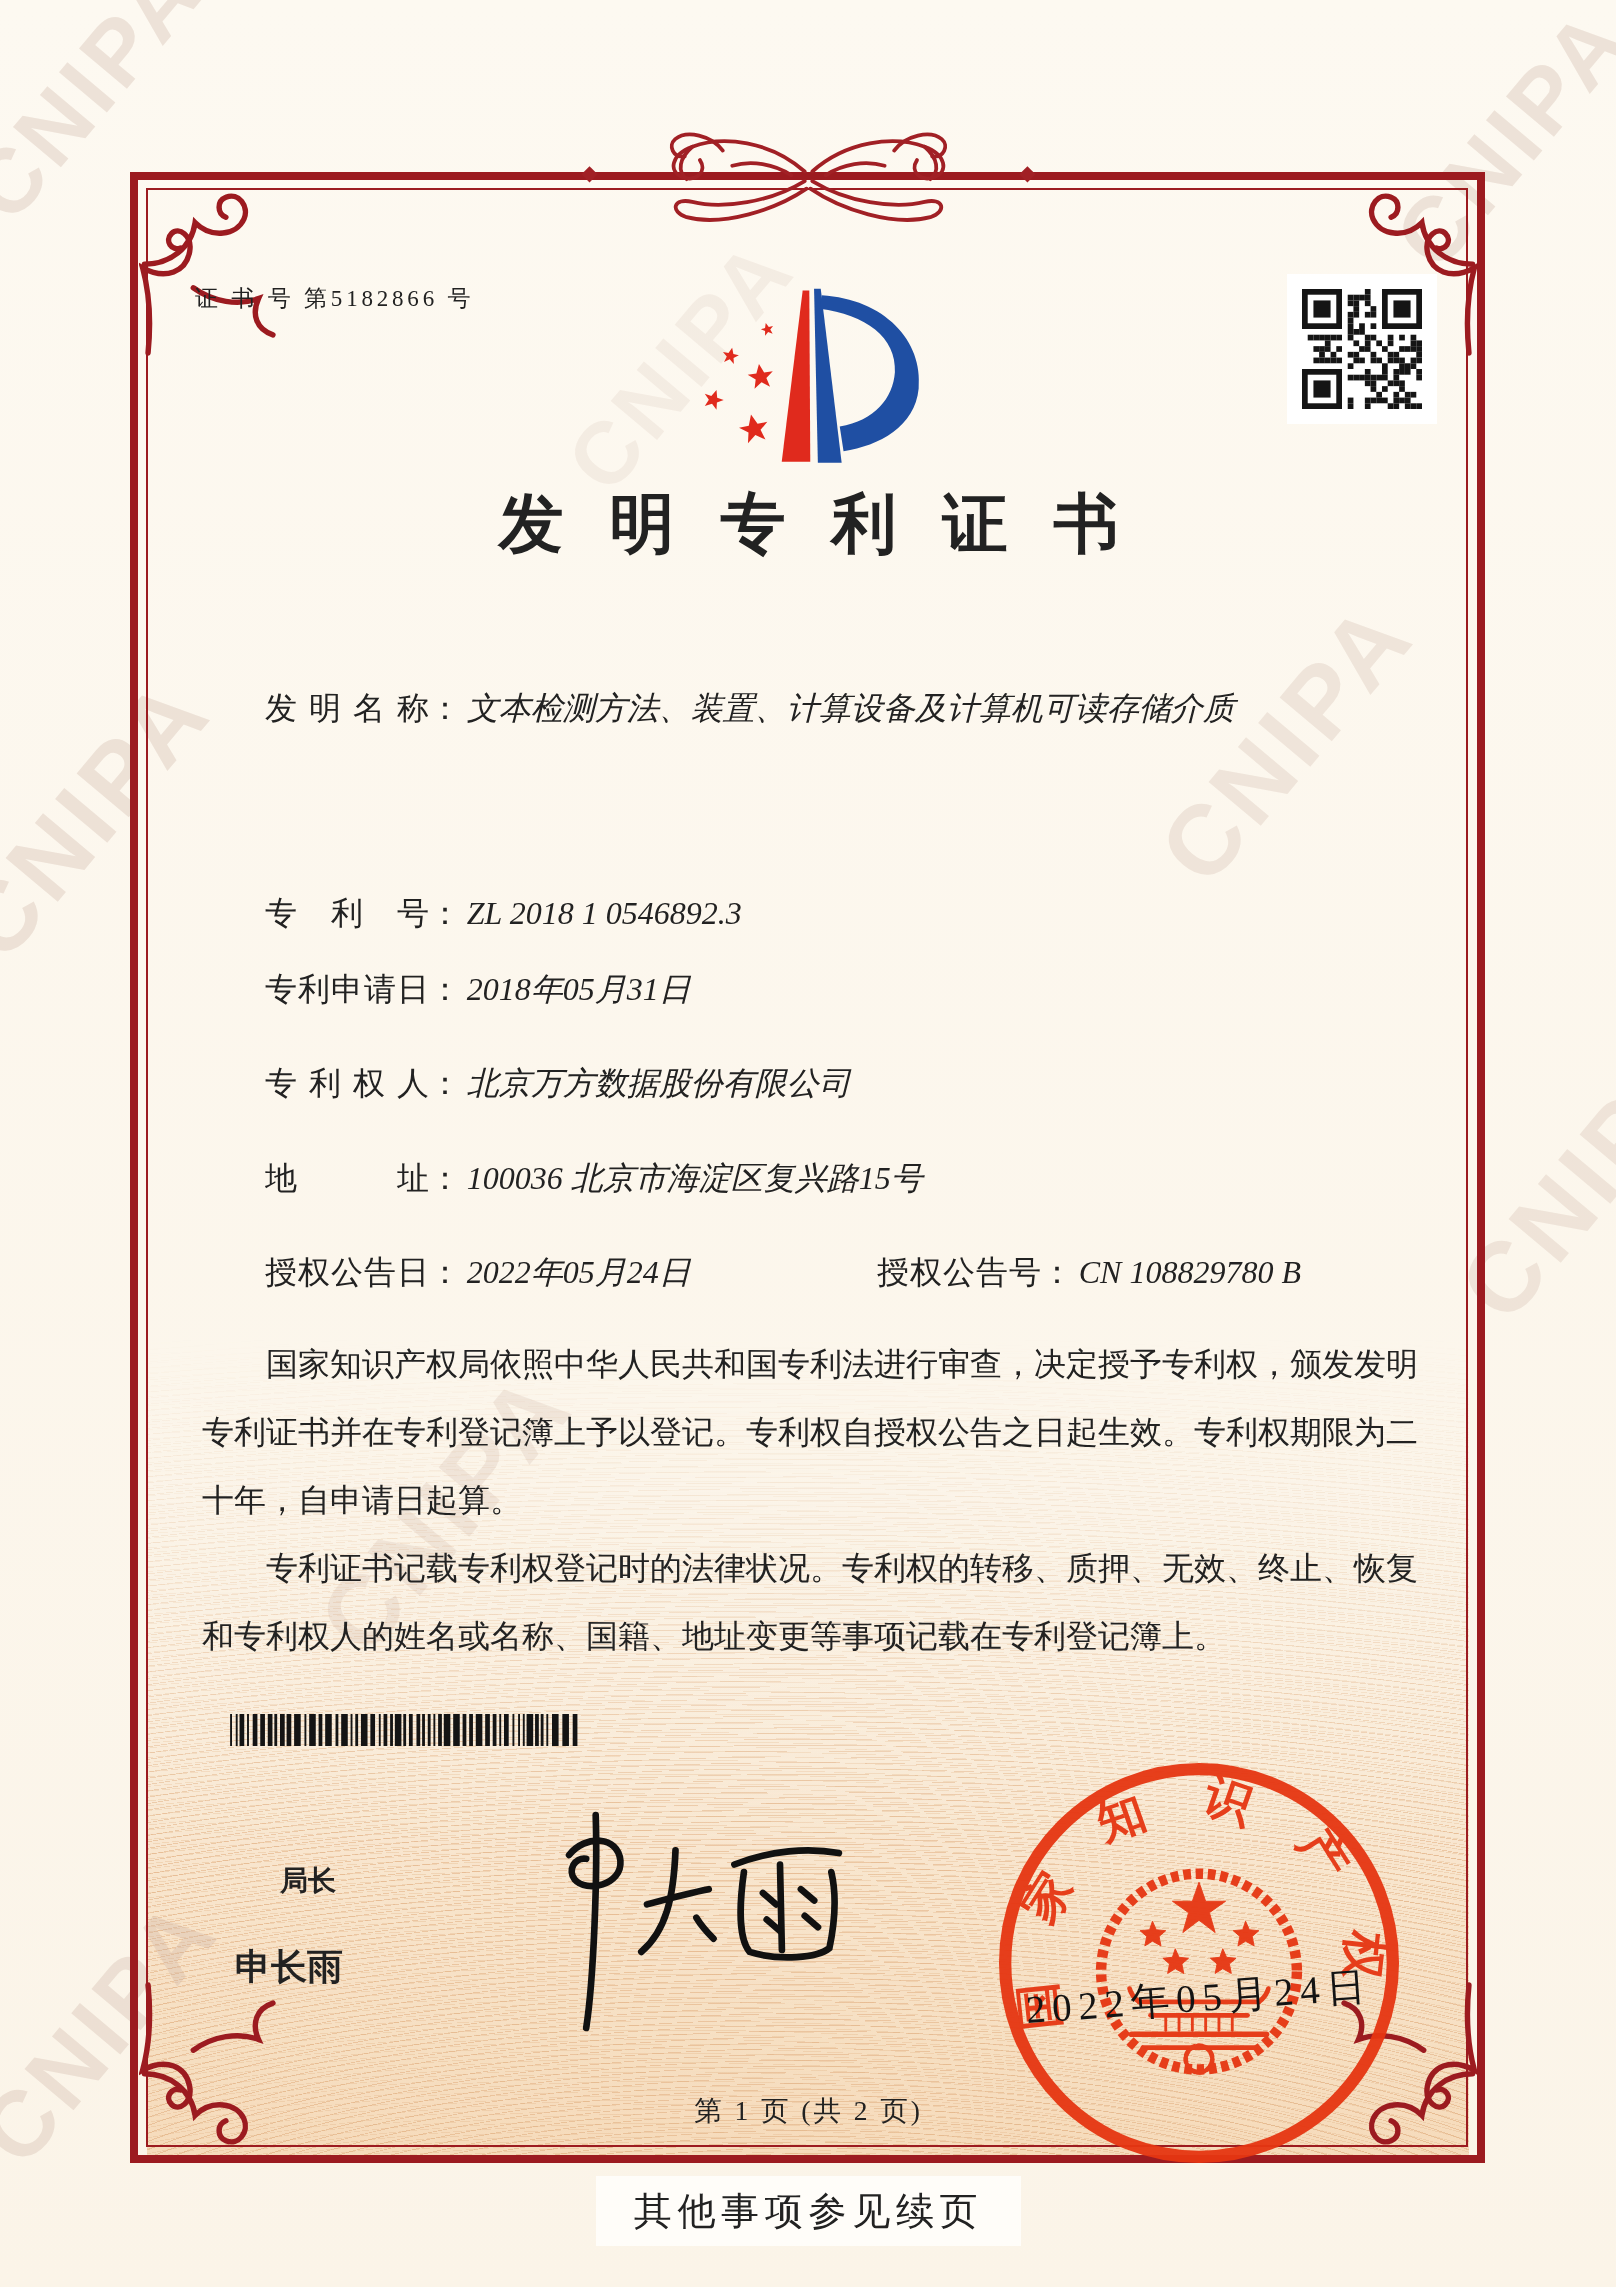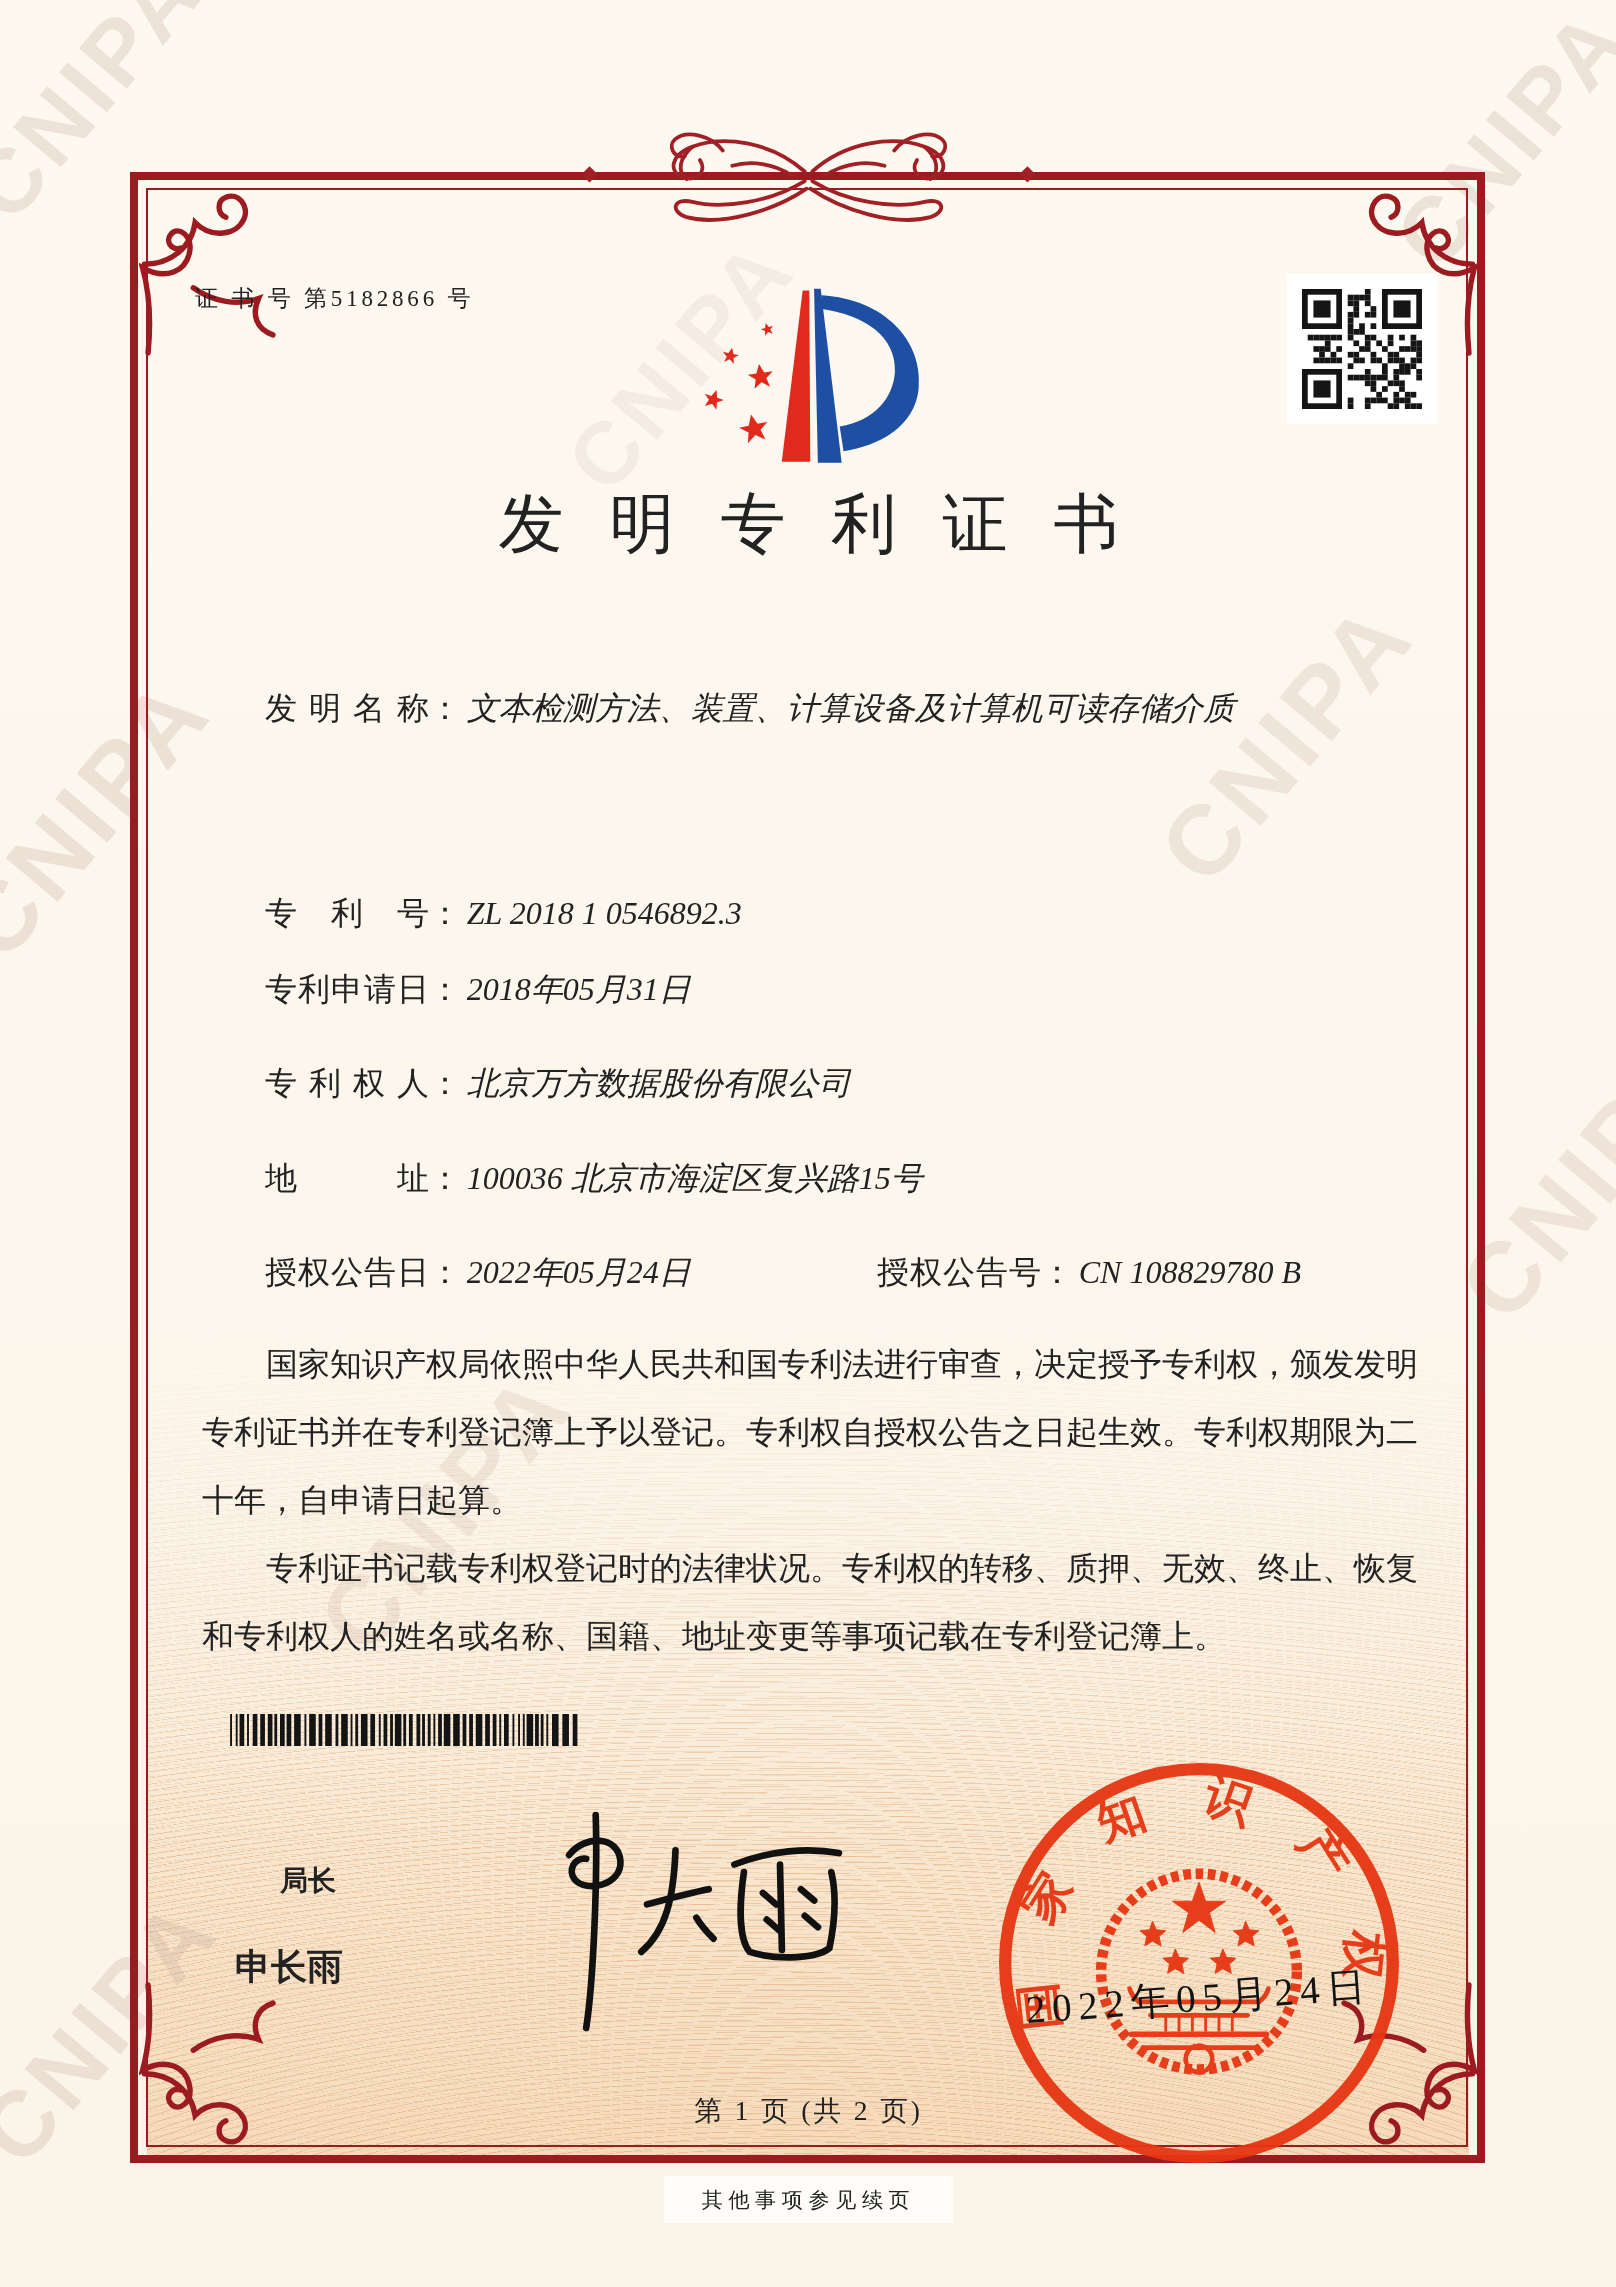--- a/index.html
+++ b/index.html
@@ -37,21 +37,21 @@
   .c-tr{left:1297px;top:181px;transform:scaleX(-1);}
   .c-bl{left:139px;top:1976px;transform:scaleY(-1);}
   .c-br{left:1297px;top:1976px;transform:scale(-1,-1);}
   .top-ornament{position:absolute;left:580px;top:122px;width:457px;height:105px;z-index:4;}
   
   .cert-no{position:absolute;left:195px;top:283px;font-size:23px;letter-spacing:3.8px;z-index:5;}
   .logo{position:absolute;left:699px;top:282px;width:233px;height:186px;z-index:5;}
   .qr-wrap{position:absolute;left:1287px;top:274px;width:150px;height:150px;background:#fff;
     z-index:5;display:flex;align-items:center;justify-content:center;}
   .doc-title{position:absolute;left:0;top:480px;width:100%;text-align:center;font-size:65px;
-    font-weight:400;letter-spacing:46px;text-indent:46px;z-index:5;}
+    font-weight:700;letter-spacing:46px;text-indent:46px;z-index:5;}
   
   .frow{position:absolute;left:228px;height:46px;font-size:32px;z-index:5;white-space:nowrap;}
   .flabel{display:inline-block;width:164px;text-align:justify;text-align-last:justify;
     vertical-align:bottom;margin-left:37px;}
   .fcolon{display:inline-block;}
   .fvalue{display:inline-block;margin-left:5.7px;font-style:italic;}
   .fpair2{position:absolute;left:612px;top:0;}
   
   .paras{position:absolute;left:202px;top:1330px;width:1216px;font-size:32px;line-height:68px;
     z-index:5;}
@@ -64,21 +64,21 @@
     font-family:"Liberation Sans","DejaVu Sans",sans-serif;}
   .signature{position:absolute;left:495px;top:1798px;width:361px;height:252px;z-index:6;}
   .seal{position:absolute;left:989px;top:1753px;width:420px;height:420px;z-index:6;opacity:.95;}
   .seal-text{font-size:50px;font-weight:bold;letter-spacing:54px;fill:#e63612;
     font-family:"Liberation Serif","DejaVu Serif",serif;}
   .seal-date{position:absolute;left:989px;top:1971px;width:420px;text-align:center;
     font-size:39px;letter-spacing:6.7px;color:#141414;z-index:7;transform:rotate(-4deg);}
   .page-no{position:absolute;left:0;top:2092px;width:100%;text-align:center;font-size:27.6px;
     letter-spacing:2.9px;z-index:5;}
   .foot-note{position:absolute;left:0;top:2176px;width:100%;text-align:center;z-index:5;}
-  .foot-note span{display:inline-block;background:#fffdf9;padding:9.5px 38px;font-size:21px;
+  .foot-note span{display:inline-block;background:#fffdf9;padding:9.5px 38px;font-size:38px;
     letter-spacing:5.7px;}
 </style>
 </head>
 <body>
 
 <div class="page">
 
   <div class="waves"></div>
 
   <div class="wm wm-a">CNIPA</div>

